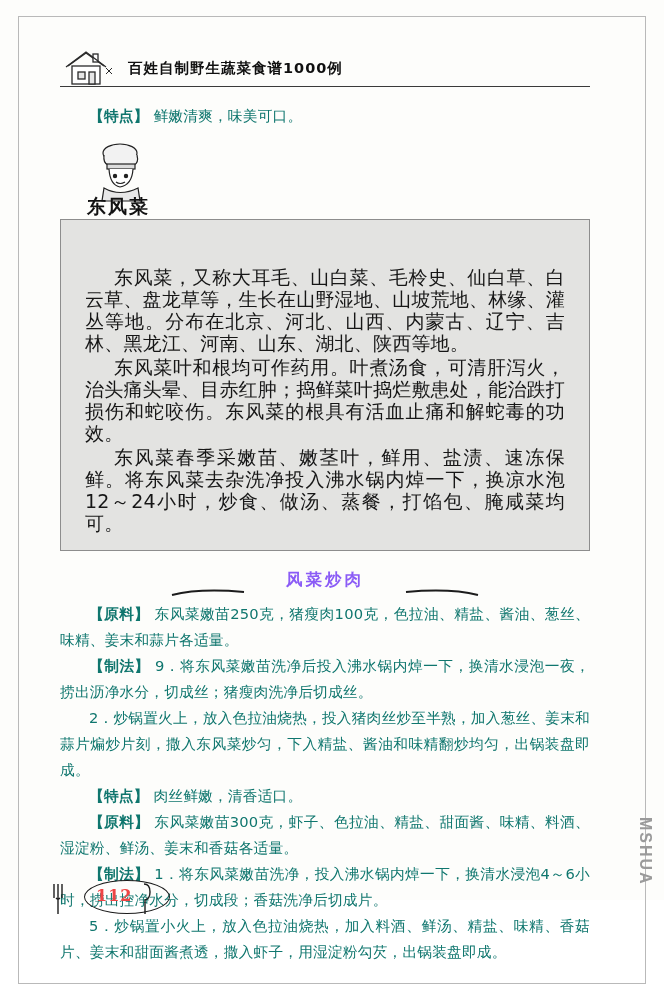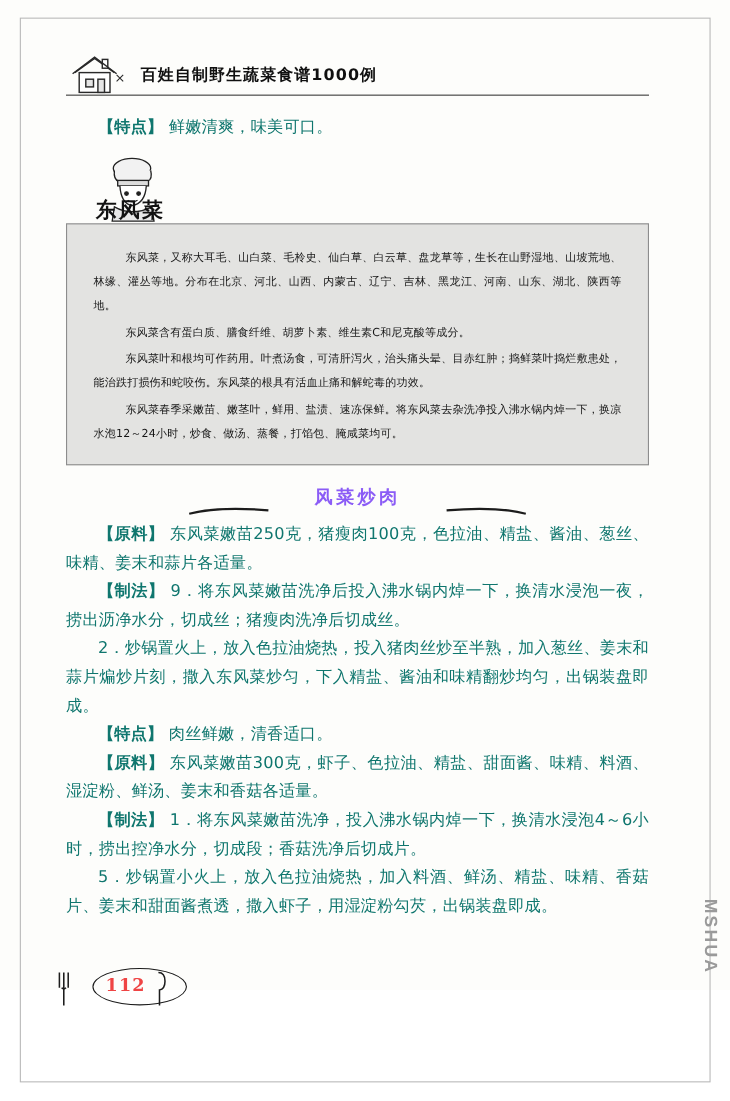--- a/index.html
+++ b/index.html
@@ -88,39 +88,39 @@
   }
   .chef-icon {
     position: absolute;
     left: 30px;
     top: -4px;
     width: 64px;
     height: 62px;
   }
   .veg-box {
     position: relative;
-    margin-top: 0px;
+    margin-top: 16px;
     background: #e3e3e1;
     border: 1px solid #8d8d8d;
-    padding: 20px 24px 16px 24px;
+    padding: 46px 24px 16px 24px;
     box-sizing: border-box;
     width: 530px;
   }
   .veg-title {
     position: absolute;
     left: 26px;
     top: -26px;
     font-size: 19px;
     font-weight: bold;
     color: #121212;
     letter-spacing: 2px;
     font-family: "DejaVu Serif", "Liberation Serif", serif;
   }
   .veg-box .para {
-    font-size: 10px;
+    font-size: 19px;
     line-height: 22px;
     color: #161616;
   }
   .veg-box .para + .para { margin-top: 2px; }
   
   .recipe-head {
     position: relative;
     text-align: center;
     margin-top: 18px;
     margin-bottom: 6px;
@@ -232,21 +232,20 @@
             <path d="M26 41 Q30 44 35 41"></path>
             <path d="M14 47 Q30 56 48 47 L50 60 L12 60 Z" fill="#e8e8e8"></path>
           </g>
         </svg>
       </div>
     </div>
 
     <div class="veg-box">
       <div class="veg-title">东风菜</div>
       <p class="para indent">东风菜，又称大耳毛、山白菜、毛柃史、仙白草、白云草、盘龙草等，生长在山野湿地、山坡荒地、林缘、灌丛等地。分布在北京、河北、山西、内蒙古、辽宁、吉林、黑龙江、河南、山东、湖北、陕西等地。</p>
-      <p class="para indent">东风菜含有蛋白质、膳食纤维、胡萝卜素、维生素C和尼克酸等成分。</p>
       <p class="para indent">东风菜叶和根均可作药用。叶煮汤食，可清肝泻火，治头痛头晕、目赤红肿；捣鲜菜叶捣烂敷患处，能治跌打损伤和蛇咬伤。东风菜的根具有活血止痛和解蛇毒的功效。</p>
       <p class="para indent">东风菜春季采嫩苗、嫩茎叶，鲜用、盐渍、速冻保鲜。将东风菜去杂洗净投入沸水锅内焯一下，换凉水泡12～24小时，炒食、做汤、蒸餐，打馅包、腌咸菜均可。</p>
     </div>
 
     <div class="recipe-head">
       <span class="swash-left">
         <svg width="76" height="9" viewBox="0 0 76 9">
             <path d="M2 7 Q30 0 74 4" stroke="#1c1c1c" stroke-width="2" fill="none"></path>
           </svg>
       </span>

